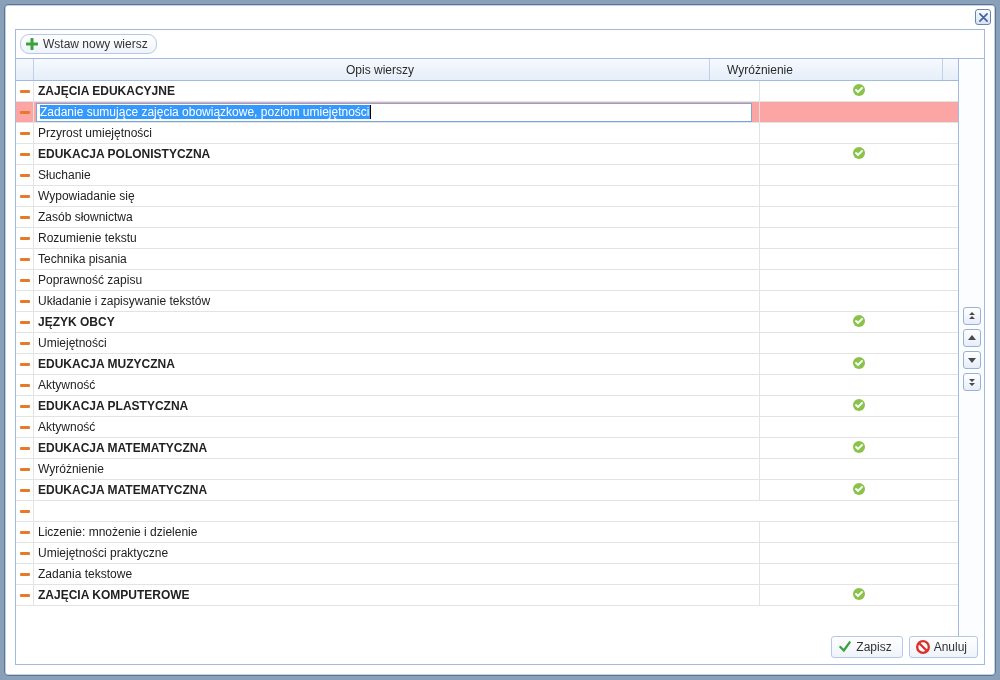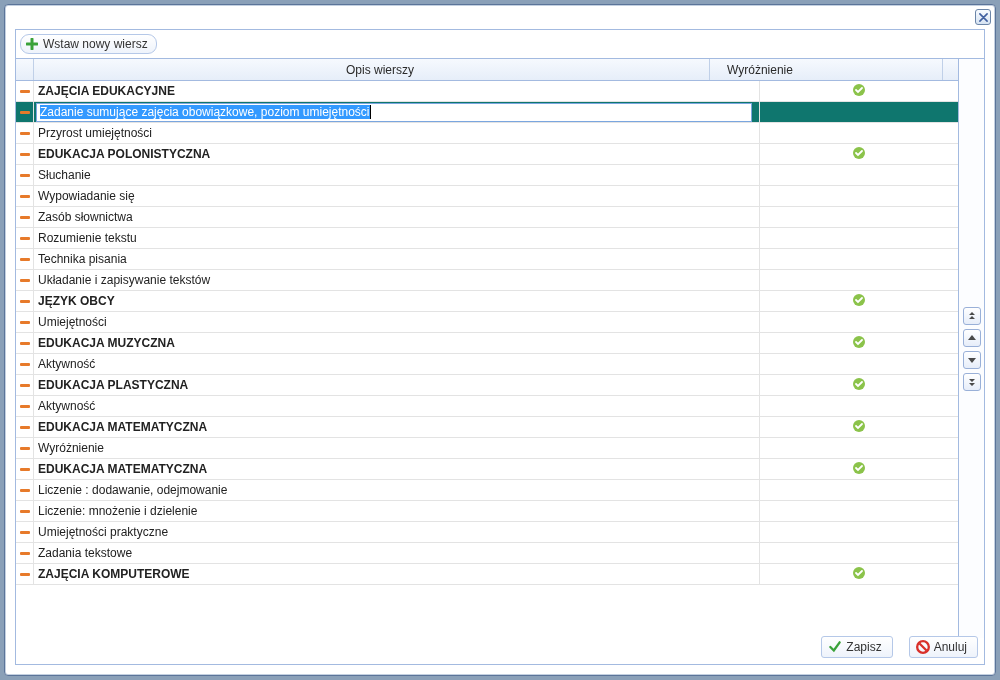--- a/index.html
+++ b/index.html
@@ -147,21 +147,21 @@
       text-align: right;
     }
     .c-mark {
       width: 198px;
       display: flex; align-items: center; justify-content: center;
       height: 100%;
     }
     .row.bold .c-desc { font-weight: bold; }
     .tick svg { width: 14px; height: 14px; }
 
-    .row.selected { background: #0f766e; }
+    .row.selected { background: #fca5a5; }
     .row.selected .c-handle .dash { background: #e77a2a; }
     .row.selected .c-desc { padding: 0; }
     .edit-input {
       margin: 0 2px;
       height: 19px;
       width: 716px;
       border: 1px solid #7aa6df;
       background: #fff;
       font-size: 12px;
       padding: 0 3px;
@@ -172,21 +172,21 @@
     .edit-input .sel {
       background: #3399ff;
       color: #fff;
       border-right: 1px solid #000;
     }
 
     .footer {
       position: absolute;
       bottom: 6px; right: 6px;
       display: flex;
-      gap: 16px;
+      gap: 6px;
     }
     .f-btn {
       display: inline-flex;
       align-items: center;
       border: 1px solid #b5c8e8;
       background: linear-gradient(#ffffff, #eef3fb);
       border-radius: 3px;
       padding: 3px 10px 3px 6px;
       cursor: pointer;
       font-size: 12px;
@@ -305,20 +305,27 @@
               <div class="c-handle">
                 <div class="dash"></div>
               </div>
               <div class="c-desc">Technika pisania</div>
               <div class="c-mark"></div>
             </div>
             <div class="row">
               <div class="c-handle">
                 <div class="dash"></div>
               </div>
+              <div class="c-desc">Poprawność zapisu</div>
+              <div class="c-mark"></div>
+            </div>
+            <div class="row">
+              <div class="c-handle">
+                <div class="dash"></div>
+              </div>
               <div class="c-desc">Układanie i zapisywanie tekstów</div>
               <div class="c-mark"></div>
             </div>
             <div class="row bold">
               <div class="c-handle">
                 <div class="dash"></div>
               </div>
               <div class="c-desc">JĘZYK OBCY</div>
               <div class="c-mark">
                 <span class="tick"><svg viewBox="0 0 14 14">
@@ -400,21 +407,20 @@
                 <span class="tick"><svg viewBox="0 0 14 14">
                     <circle cx="7" cy="7" r="6" fill="#8bc34a"></circle>
                     <path d="M4 7 L6 9 L10 5" stroke="#fff" stroke-width="1.8" fill="none" stroke-linecap="round"></path>
                   </svg></span>
               </div>
             </div>
             <div class="row">
               <div class="c-handle">
                 <div class="dash"></div>
               </div>
-              <div class="c-desc">Liczenie : dodawanie, odejmowanie</div>
               <div class="c-mark"></div>
             </div>
             <div class="row">
               <div class="c-handle">
                 <div class="dash"></div>
               </div>
               <div class="c-desc">Liczenie: mnożenie i dzielenie</div>
               <div class="c-mark"></div>
             </div>
             <div class="row">

